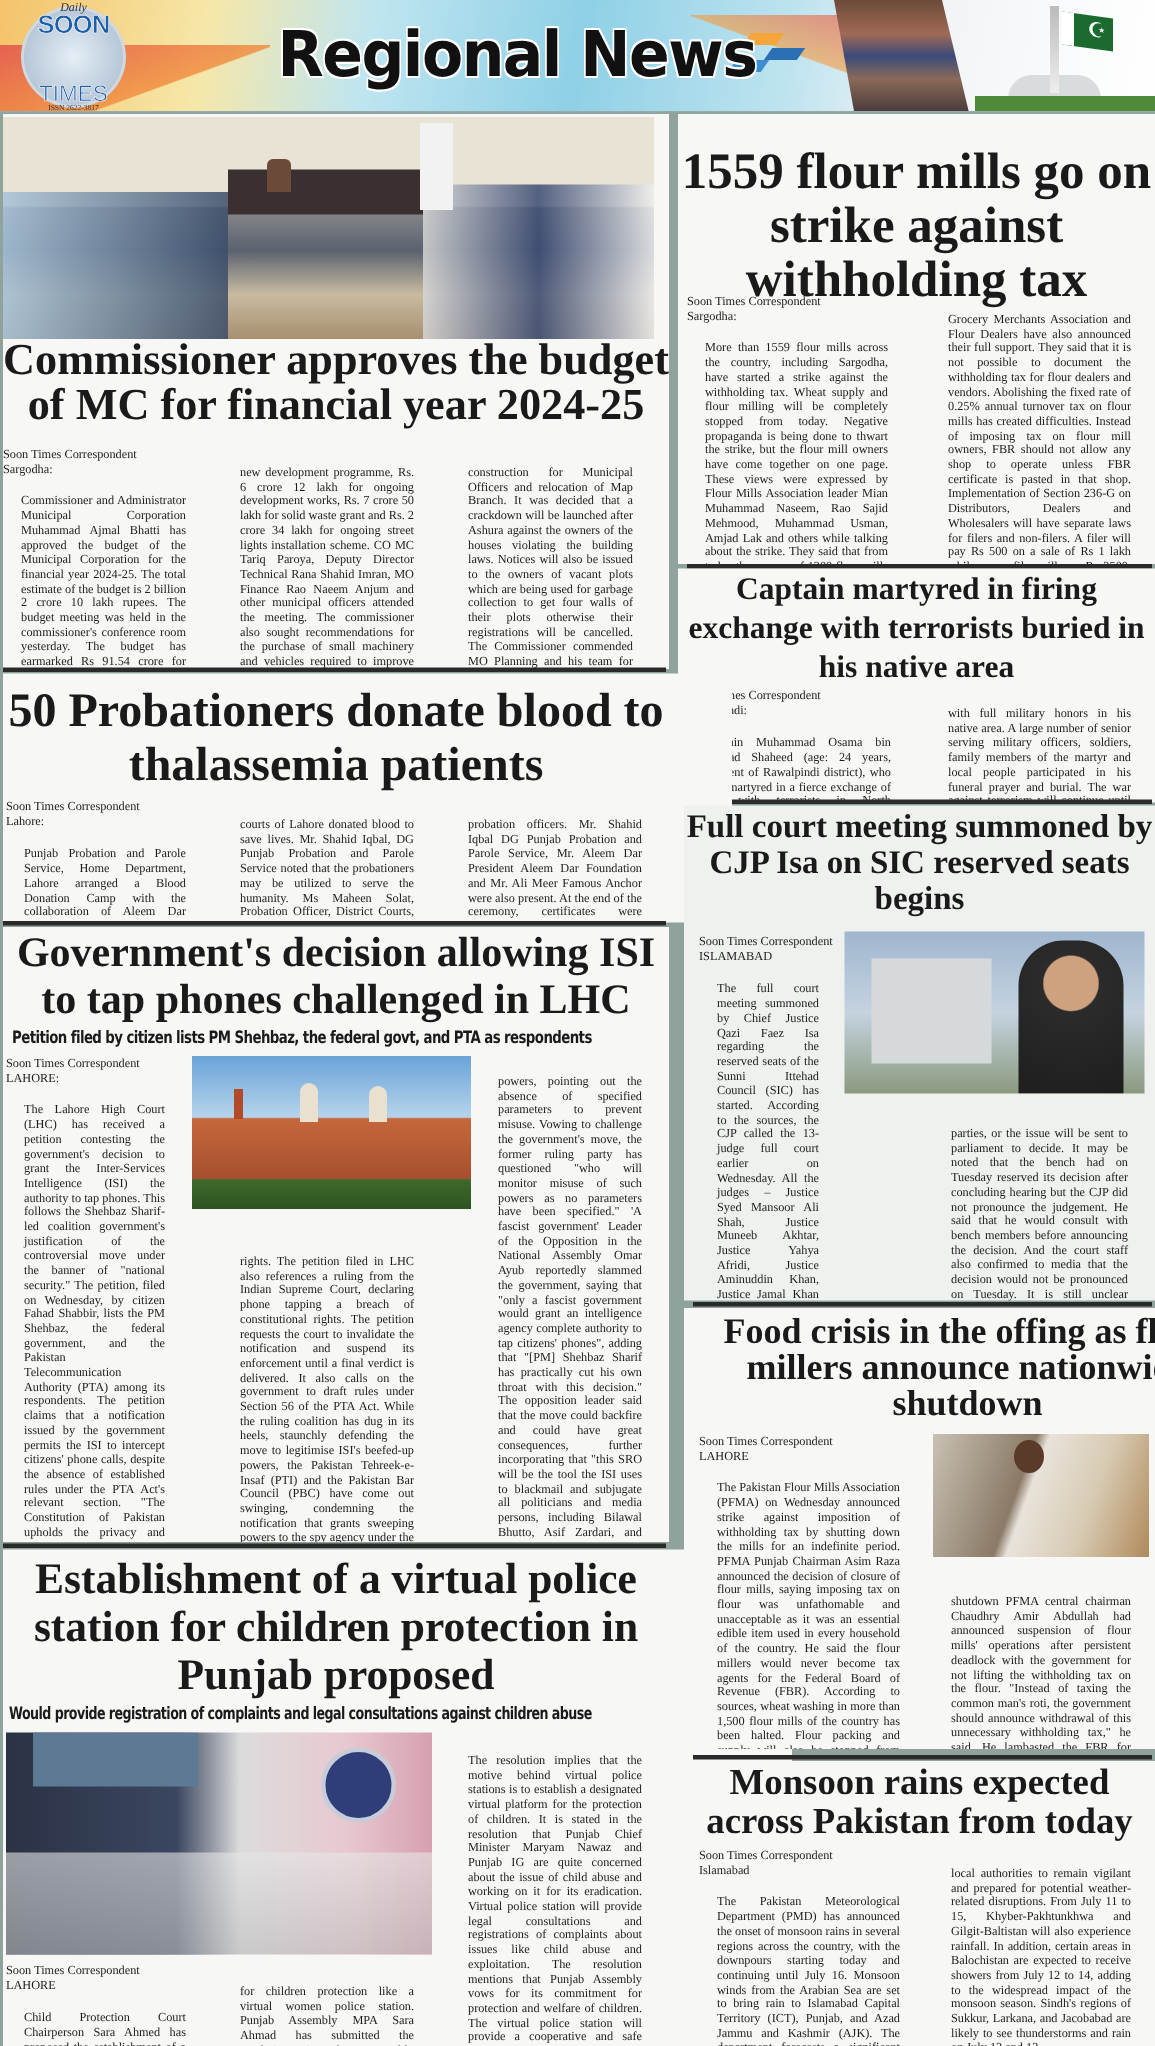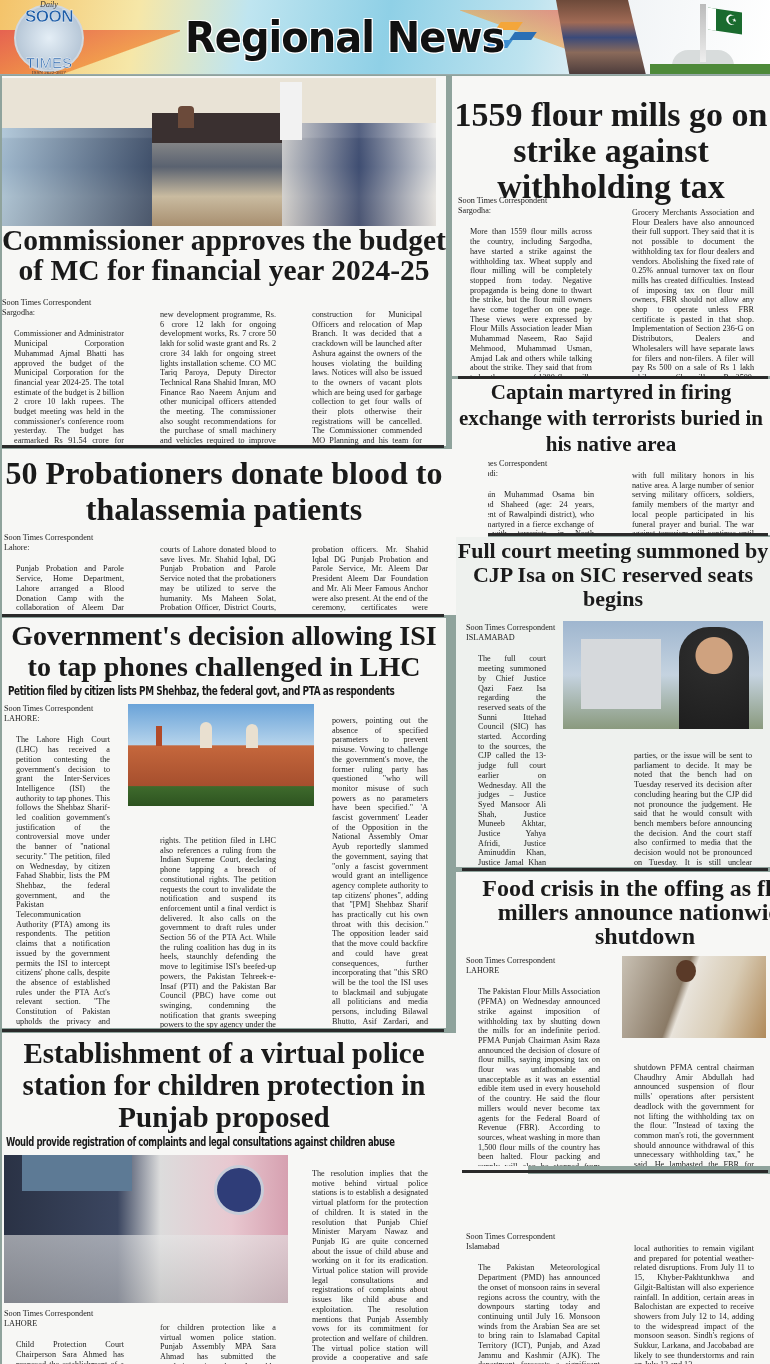--- a/index.html
+++ b/index.html
@@ -200,20 +200,21 @@
     <span class="loc">LAHORE</span>
     <p>The Pakistan Flour Mills Association (PFMA) on Wednesday announced strike against imposition of withholding tax by shutting down the mills for an indefinite period. PFMA Punjab Chairman Asim Raza announced the decision of closure of flour mills, saying imposing tax on flour was unfathomable and unacceptable as it was an essential edible item used in every household of the country. He said the flour millers would never become tax agents for the Federal Board of Revenue (FBR). According to sources, wheat washing in more than 1,500 flour mills of the country has been halted. Flour packing and supply will also be stopped from July 11. Angry flour millers threaten countrywide</p>
   </div>
   <div class="col" style="left:166px;top:179px;width:144px;">
     <p>shutdown PFMA central chairman Chaudhry Amir Abdullah had announced suspension of flour mills' operations after persistent deadlock with the government for not lifting the withholding tax on the flour. "Instead of taxing the common man's roti, the government should announce withdrawal of this unnecessary withholding tax," he said. He lambasted the FBR for being unable to meet grinding tax targets and leaving the masses burdened with excessive taxes.</p>
   </div>
 </section>
 <div class="rule" style="left:462px;top:1170px;width:306px;"></div>
 
 <section class="panel" style="left:456px;top:1174px;width:314px;height:190px;">
+  <h1 class="hl bold" style="left:0;top:2px;width:314px;font-size:24.5px;line-height:26px;">Monsoon rains expected across Pakistan from today</h1>
   <div class="col" style="left:10px;top:58px;width:146px;">
     <span class="by">Soon Times Correspondent</span>
     <span class="loc">Islamabad</span>
     <p>The Pakistan Meteorological Department (PMD) has announced the onset of monsoon rains in several regions across the country, with the downpours starting today and continuing until July 16. Monsoon winds from the Arabian Sea are set to bring rain to Islamabad Capital Territory (ICT), Punjab, and Azad Jammu and Kashmir (AJK). The department forecasts a significant amount of rainfall during this period, urging residents and</p>
   </div>
   <div class="col" style="left:166px;top:58px;width:144px;">
     <p>local authorities to remain vigilant and prepared for potential weather-related disruptions. From July 11 to 15, Khyber-Pakhtunkhwa and Gilgit-Baltistan will also experience rainfall. In addition, certain areas in Balochistan are expected to receive showers from July 12 to 14, adding to the widespread impact of the monsoon season. Sindh's regions of Sukkur, Larkana, and Jacobabad are likely to see thunderstorms and rain on July 12 and 13.</p>
   </div>
 </section>
 

